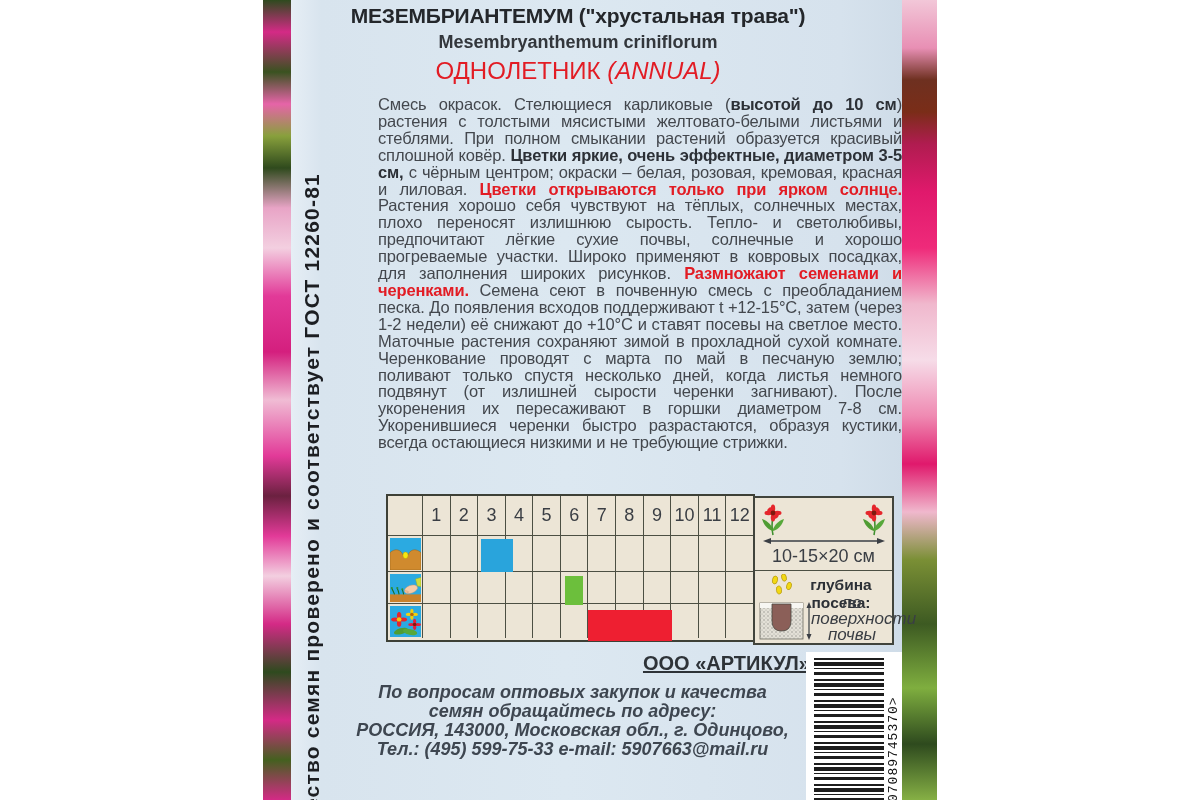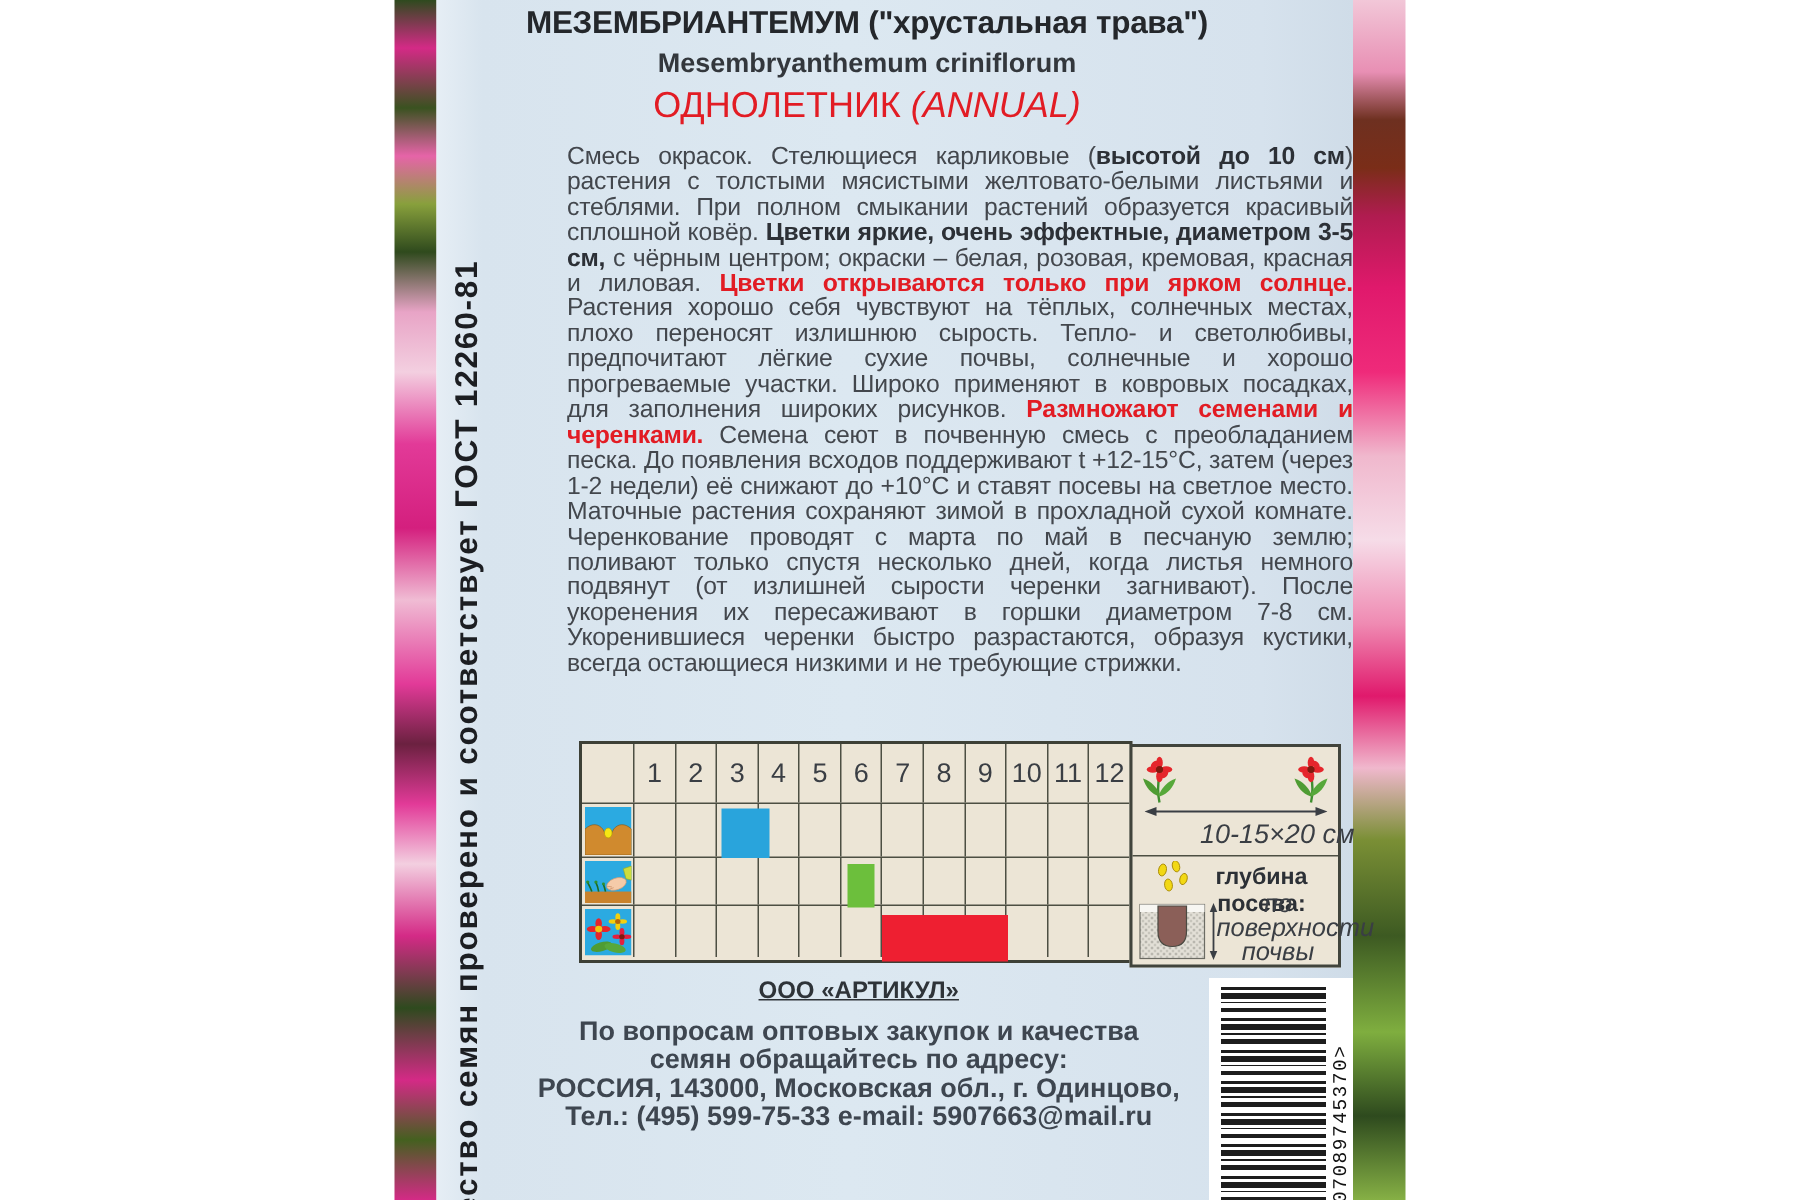--- a/index.html
+++ b/index.html
@@ -58,30 +58,30 @@
   .ov-blue{left:93px;top:43px;width:32px;height:33px;}
   .ov-green{left:177px;top:80px;width:18px;height:29px;}
   .ov-red{left:200px;top:114px;width:84px;height:31px;}
 
   
   .scheme{left:753px;top:496px;width:141px;height:149px;border:2px solid #41443c;
     background:#ece5d6;box-sizing:border-box;}
   .scheme-top{position:relative;height:72px;border-bottom:1.5px solid #4c4f43;}
   .scheme-bottom{position:relative;height:71px;}
   .spacing-text{position:absolute;left:0;top:48px;width:100%;text-align:center;
-    font-size:18px;font-style:italic;color:#3a3e44;padding-left:28px;}
+    font-size:18px;color:#3a3e44;}
   .depth-label{position:absolute;left:34px;top:5px;width:104px;text-align:center;
     font-size:15.5px;font-weight:bold;color:#2c3036;}
   .depth-value{position:absolute;left:56px;top:24px;width:82px;text-align:center;
     font-size:17px;font-style:italic;color:#3a3e44;line-height:16px;}
 
   
   .footer{left:335px;top:652px;width:475px;text-align:center;color:#3e4650;}
-  .company{font-size:16px;font-weight:bold;color:#2e3338;text-decoration:underline;}
-  .f-line{font-size:18px;font-weight:bold;line-height:19px;}
+  .company{font-size:20px;font-weight:bold;color:#2e3338;text-decoration:underline;text-align:right;}
+  .f-line{font-size:18px;font-weight:bold;font-style:italic;line-height:19px;}
   .f-line.first{margin-top:8px;}
 
   
   .barcode{left:806px;top:652px;width:96px;height:148px;background:#ffffff;}
   .bars{position:absolute;left:8px;top:6px;width:70px;height:142px;
     background:repeating-linear-gradient(180deg,
       #1d1d1d 0 2px,#fff 2px 4px,#1d1d1d 4px 8px,#fff 8px 10px,
       #1d1d1d 10px 11px,#fff 11px 14px,#1d1d1d 14px 17px,#fff 17px 21px);}
   .bc-digits{position:absolute;left:80px;top:150px;transform:rotate(-90deg);
     transform-origin:0 0;white-space:nowrap;

